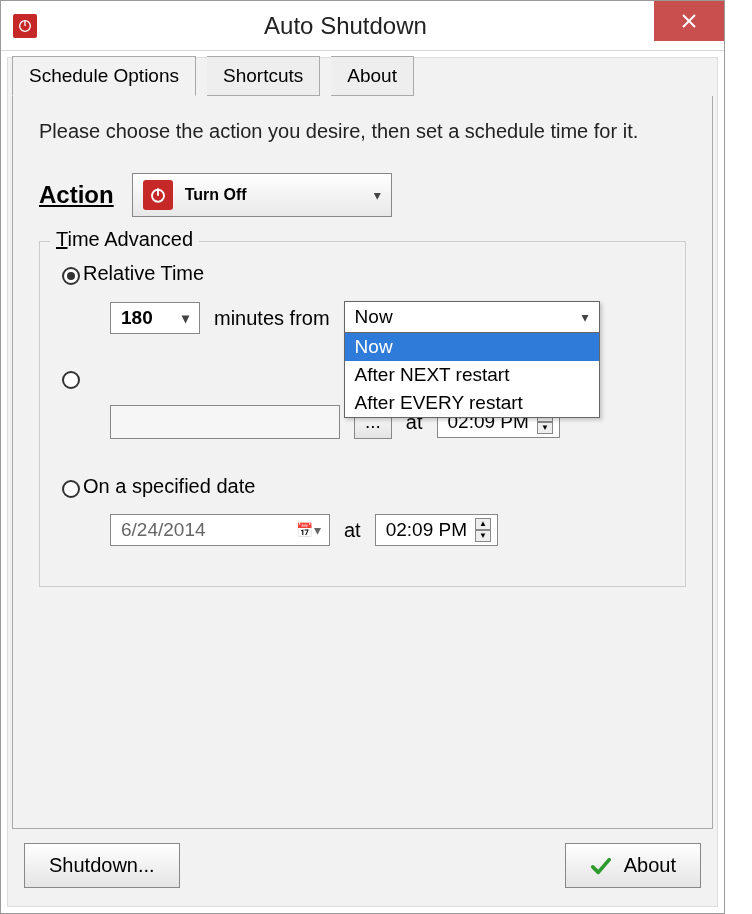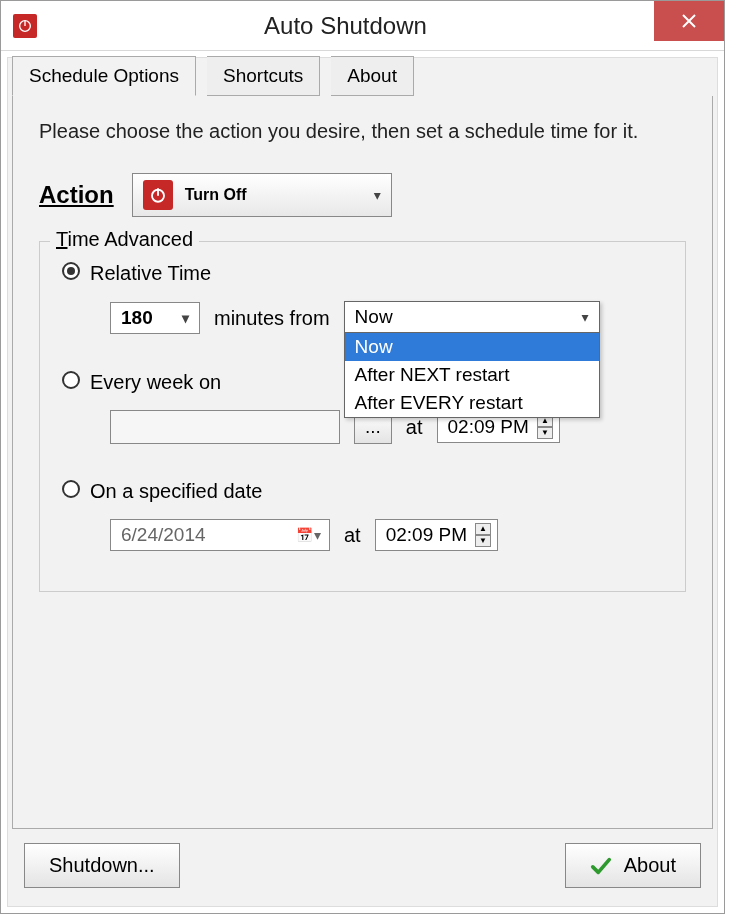--- a/index.html
+++ b/index.html
@@ -29,21 +29,21 @@
 .power-icon { width: 30px; height: 30px; background: #c62828; border-radius: 3px; display: flex; align-items: center; justify-content: center; }
 .power-icon svg { width: 18px; height: 18px; }
 .action-combo-text { font-size: 16px; font-weight: bold; flex: 1; }
 .chev { font-size: 14px; color: #444; }
 
 .fieldset { border: 1px solid #ccc; padding: 20px 22px 30px 22px; position: relative; margin-top: 18px; }
 .legend { position: absolute; top: -14px; left: 10px; background: #f2f2f2; padding: 0 6px; font-size: 20px; }
 .legend u { text-decoration: underline; }
 
 .schedule-block { margin-bottom: 36px; }
-.radio-row { display: flex; align-items: flex-start; gap: 10px; font-size: 20px; margin-bottom: 16px; }
+.radio-row { display: flex; align-items: flex-end; gap: 3px; font-size: 20px; margin-bottom: 16px; }
 .radio { width: 18px; height: 18px; border: 2px solid #333; border-radius: 50%; display: inline-flex; align-items: center; justify-content: center; background: #fff; }
 .radio.checked::after { content: ""; width: 8px; height: 8px; background: #333; border-radius: 50%; }
 
 .inline-controls { display: flex; align-items: center; gap: 14px; margin-left: 48px; font-size: 20px; position: relative; }
 
 .combo { display: inline-flex; align-items: center; border: 1px solid #888; background: #fff; padding: 4px 10px; gap: 18px; font-size: 19px; cursor: pointer; min-width: 90px; font-weight: bold; }
 .combo .chev { margin-left: auto; }
 
 .textfield { border: 1px solid #888; background: #fff; padding: 5px 10px; font-size: 19px; min-width: 220px; display: inline-flex; align-items: center; }
 .textfield.disabled { background: #f6f6f6; color: #888; }
@@ -143,21 +143,20 @@
               </div>
 
               <div style="width:256px;height:34px;visibility:hidden;"></div>
             </div>
           </div>
         </div>
 
         <div class="schedule-block">
           <div class="radio-row">
             <span class="radio"></span>
-            <span>Every week on</span>
           </div>
           <div class="inline-controls">
             <div class="textfield disabled" style="min-width:230px;height:34px;"></div>
             <div class="browse-btn">...</div>
             <span>at</span>
             <div class="timebox">
               <span>02:09 PM</span>
               <div class="spinner">
                 <button>▲</button>
                 <button>▼</button>

